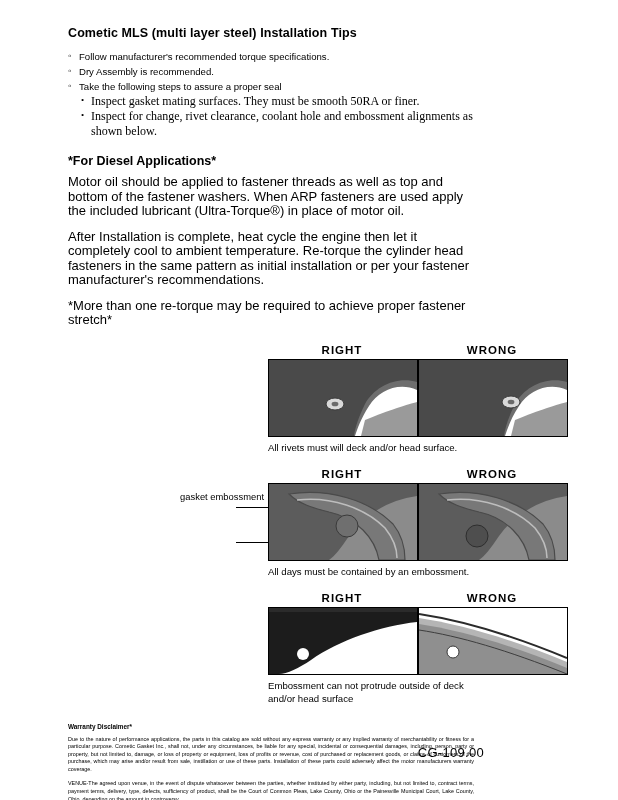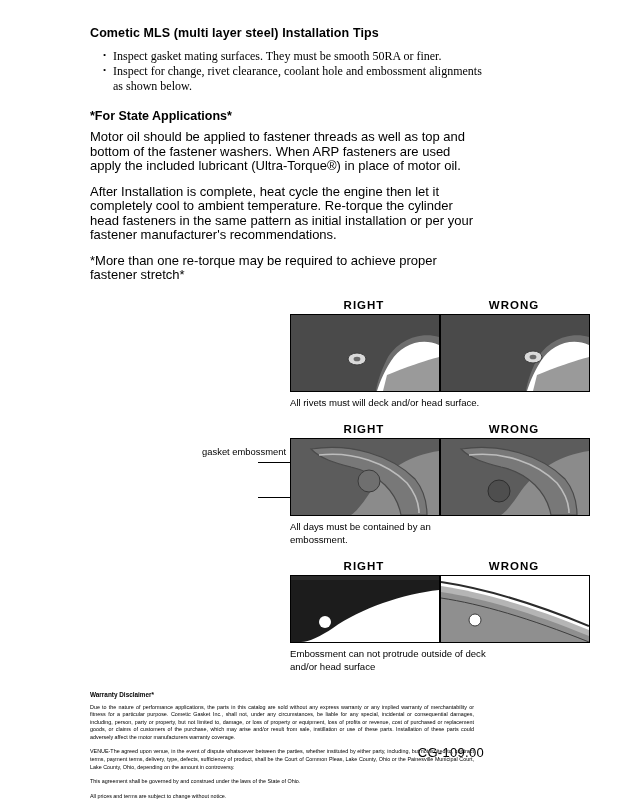--- a/index.html
+++ b/index.html
@@ -13,21 +13,21 @@
     font-family: "Liberation Sans", sans-serif;
     color: #000000;
     position: relative;
     overflow: hidden;
   }
   .page {
     position: relative;
     width: 532px;
     height: 800px;
     box-sizing: border-box;
-    padding: 26px 44px 0 72px;
+    padding: 26px 44px 0 50px;
   }
   h1.title {
     font-size: 12.5px;
     font-weight: bold;
     margin: 0 0 9px 18px;
     letter-spacing: 0.1px;
   }
   ul.bullets {
     list-style: none;
     margin: 0;
@@ -161,26 +161,31 @@
     letter-spacing: 0.3px;
   }
 </style>
 </head>
 <body>
 
 <div class="page">
 
   <h1 class="title">Cometic MLS (multi layer steel) Installation Tips</h1>
 
+  <ul class="bullets">
+    <li>Follow manufacturer's recommended torque specifications.</li>
+    <li>Dry Assembly is recommended.</li>
+    <li>Take the following steps to assure a proper seal</li>
+  </ul>
   <ul class="sub" style="margin-left:18px;">
     <li>Inspect gasket mating surfaces.  They must be smooth 50RA or finer.</li>
     <li>Inspect for change, rivet clearance, coolant hole and embossment alignments as shown below.</li>
   </ul>
 
-  <h2 class="subtitle">*For State Applications*</h2>
+  <h2 class="subtitle">*For Diesel Applications*</h2>
 
   <p class="body">Motor oil should be applied to fastener threads as well as top and bottom of the fastener washers. When ARP fasteners are used apply the included lubricant (Ultra-Torque®) in place of motor oil.</p>
   <p class="body">After Installation is complete, heat cycle the engine then let it completely cool to ambient temperature. Re-torque the cylinder head fasteners in the same pattern as initial installation or per your fastener manufacturer's recommendations.</p>
   <p class="body">*More than one re-torque may be required to achieve proper fastener stretch*</p>
 
   <div class="figures">
 
     <div class="fig-row">
       <div class="fig-pair">
         <div class="fig-block">

